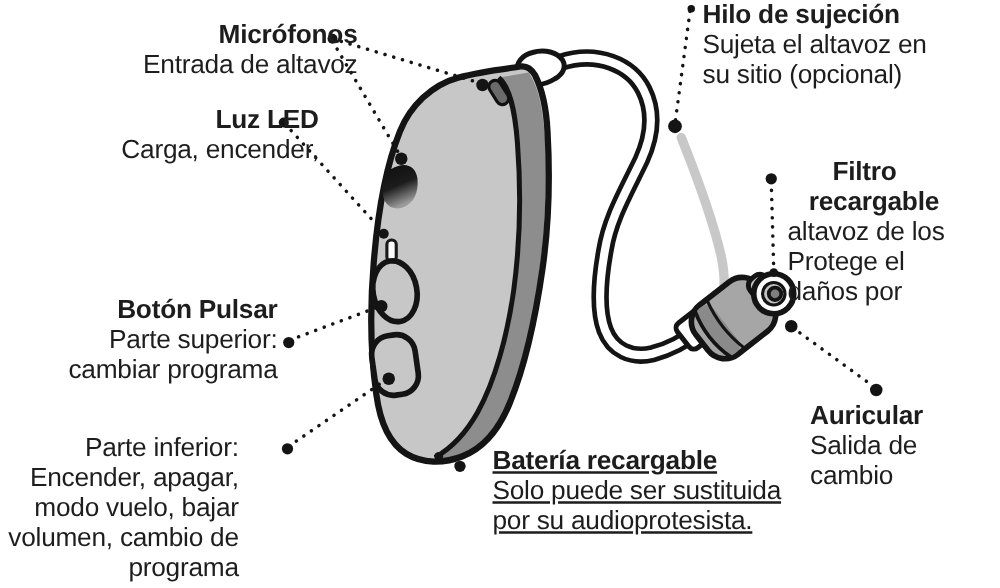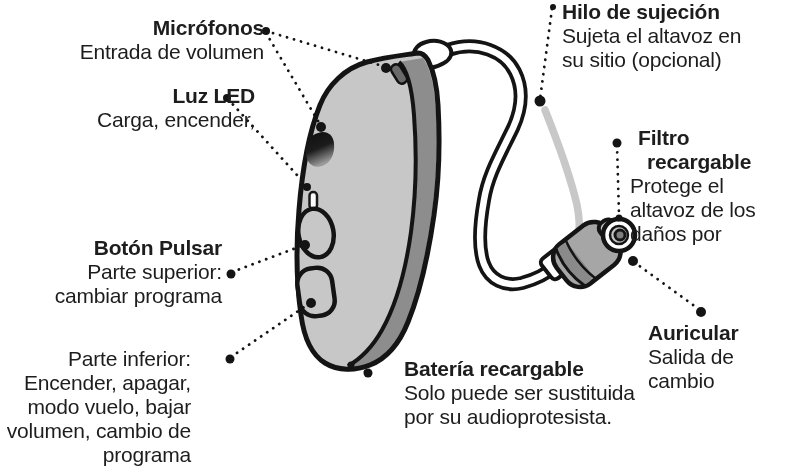--- a/index.html
+++ b/index.html
@@ -4,21 +4,21 @@
 <style>
   html,body{margin:0;padding:0;background:#ffffff;}
   #stage{position:relative;width:800px;height:470px;background:#ffffff;overflow:hidden;
          font-family:"Liberation Sans","DejaVu Sans",sans-serif;}
   .layer{position:absolute;left:0;top:0;}
   .lbl{position:absolute;font-size:21px;line-height:24px;color:#1d1d1d;letter-spacing:-0.2px;}
   .lbl div{white-space:nowrap;}
   .t{font-weight:bold;}
   .ta-r{text-align:right;}
   .ta-c{}
-  .ind1{padding-left:8px;}
+  .ind1{padding-left:8px;margin-left:28px;}
   .ind2{padding-left:17px;}
 </style>
 </head>
 <body>
 
 <div id="stage">
 
   <svg class="layer" width="800" height="470" viewBox="0 0 800 470">
     <defs>
       <linearGradient id="micGrad" x1="0" y1="0" x2="0.35" y2="1">
@@ -98,23 +98,23 @@
       <circle cx="368" cy="373" r="4.5"></circle>
       <circle cx="553" cy="7" r="3"></circle>
       <circle cx="540" cy="101" r="5.5"></circle>
       <circle cx="617" cy="143" r="4.5"></circle>
       <circle cx="619" cy="218" r="3.5"></circle>
       <circle cx="633" cy="261" r="5"></circle>
       <circle cx="701" cy="312" r="5"></circle>
     </g>
   </svg>
 
-  <div class="lbl ta-r" style="top:16px; right:536px;">
+  <div class="lbl ta-r" style="top:16px; right:514px;">
     <div class="t">Micrófonos</div>
-    <div>Entrada de volumen</div>
+    <div>Entrada de altavoz</div>
   </div>
 
   <div class="lbl ta-r" style="top:84px; right:545px;">
     <div class="t">Luz LED</div>
     <div>Carga, encender,</div>
   </div>
 
   <div class="lbl ta-r" style="top:236px; right:578px;">
     <div class="t">Botón Pulsar</div>
     <div>Parte superior:</div>
@@ -131,30 +131,30 @@
 
   <div class="lbl ta-c" style="top:0px; left:562px; width:200px;">
     <div class="t">Hilo de sujeción</div>
     <div>Sujeta el altavoz en</div>
     <div>su sitio (opcional)</div>
   </div>
 
   <div class="lbl" style="top:126px; left:630px; width:163px;">
     <div class="t ind1">Filtro</div>
     <div class="t ind2">recargable</div>
+    <div class="ta-c">altavoz de los</div>
     <div class="ta-c">Protege el</div>
-    <div class="ta-c">altavoz de los</div>
     <div class="ta-c">daños por</div>
   </div>
 
   <div class="lbl ta-c" style="top:321px; left:648px; width:118px;">
     <div class="t">Auricular</div>
     <div>Salida de</div>
     <div>cambio</div>
   </div>
 
-  <div class="lbl" style="top:357px; left:404px;">
+  <div class="lbl" style="top:357px; left:394px;text-decoration:underline;">
     <div class="t">Batería recargable</div>
     <div>Solo puede ser sustituida</div>
     <div>por su audioprotesista.</div>
   </div>
 
 </div>
 
 </body></html>

